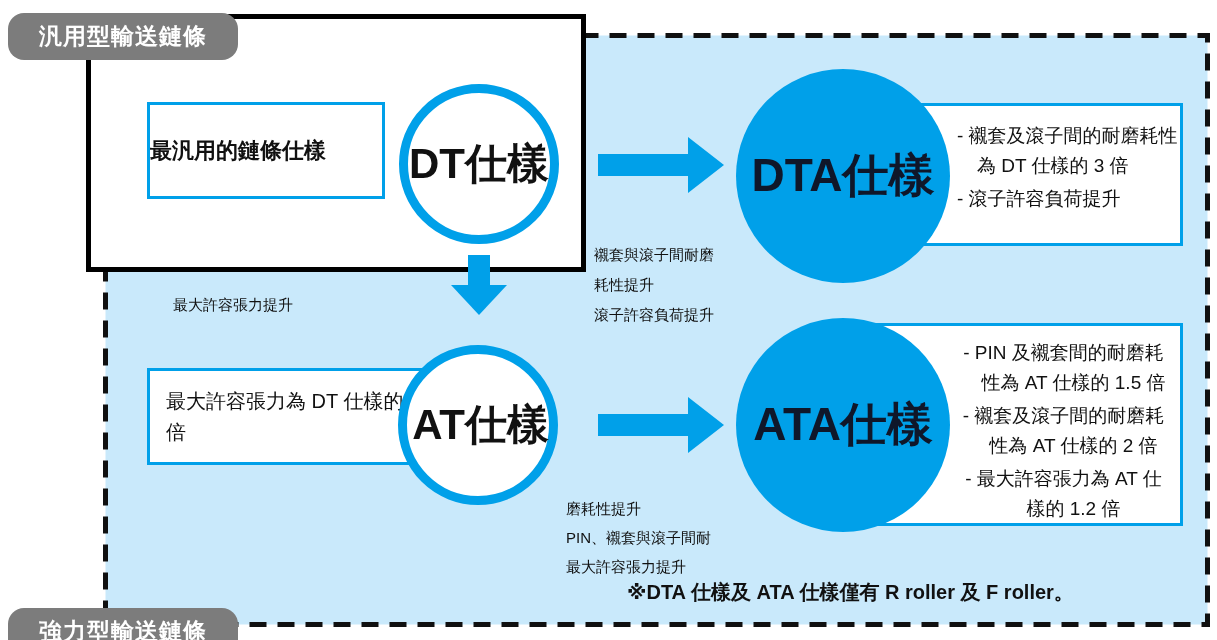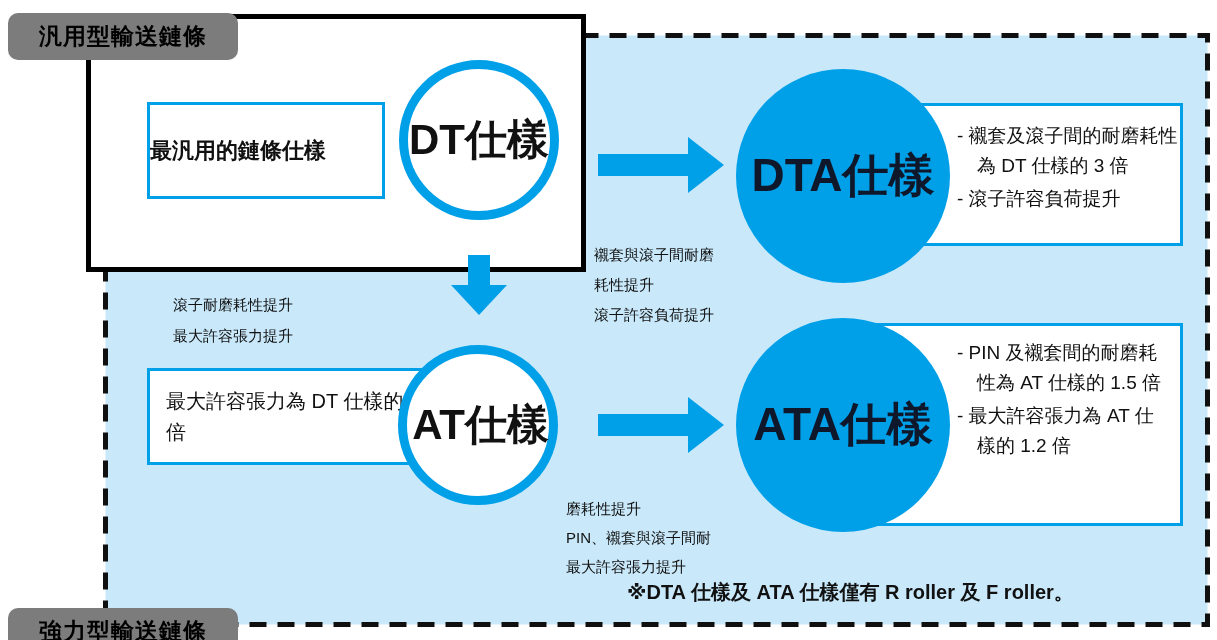--- a/index.html
+++ b/index.html
@@ -42,22 +42,22 @@
     background: #fff;
     border: 5px solid #000;
     z-index: 2;
   }
   
   .badge {
     position: absolute;
     left: 8px;
     width: 230px; height: 47px;
     background: var(--badge-gray, #7C7C7C);
-    border-radius: 10px;
-    color: #000000;
+    border-radius: 16px;
+    color: #ffffff;
     font-size: 23px;
     font-weight: bold;
     display: flex;
     align-items: center;
     justify-content: center;
     z-index: 10;
     letter-spacing: 1px;
   }
   .badge-general { top: 13px; }
   .badge-heavy  { top: 608px; text-align: center; }
@@ -101,21 +101,21 @@
     font-weight: 800;
     color: #111;
   }
   .circle-solid {
     width: 214px; height: 214px;
     background: var(--accent, #00A0E9);
     color: #0f172a;
     font-size: 46px;
     font-weight: 800;
   }
-  .dt-circle  { left: 399px; top: 60px; }
+  .dt-circle  { left: 399px; top: 84px; }
   .at-circle  { left: 398px; top: 345px; justify-content: flex-end; }
   .dta-circle { left: 736px; top: 69px; }
   .ata-circle { left: 736px; top: 318px; }
   
   .info-box {
     position: absolute;
     background: #fff;
     border: 3px solid var(--accent, #00A0E9);
     z-index: 3;
     font-size: 19px;
@@ -123,20 +123,21 @@
   }
   .dta-box {
     left: 852px; top: 103px;
     width: 331px; height: 143px;
     padding: 15px 0 0 102px;
   }
   .ata-box {
     left: 852px; top: 323px;
     width: 331px; height: 203px;
     padding: 12px 10px 0 102px;
+    text-align: center;
   }
   .bullet {
     padding-left: 1.05em;
     text-indent: -1.05em;
     margin-bottom: 3px;
   }
   
   .arrow { position: absolute; z-index: 5; }
   .arrow-right { width: 126px; height: 56px; }
   .arrow-right .shaft {
@@ -228,21 +229,20 @@
   </div>
   <div class="circle circle-solid dta-circle">
     <span>DTA仕樣</span>
   </div>
 
   <div class="arrow arrow-down arrow-dt-at">
     <div class="shaft"></div>
     <div class="head"></div>
   </div>
   <div class="note note-dt-at">
-    <div>滾子耐磨耗性提升</div>
     <div>最大許容張力提升</div>
   </div>
 
   <div class="desc-box at-desc">
     <span>最大許容張力為 DT 仕樣的 2 倍</span>
   </div>
   <div class="circle circle-outline at-circle">
     <span>AT仕樣</span>
   </div>
 
@@ -251,20 +251,21 @@
     <div class="head"></div>
   </div>
   <div class="note note-at-ata">
     <div>磨耗性提升</div>
     <div>PIN、襯套與滾子間耐</div>
     <div>最大許容張力提升</div>
   </div>
 
   <div class="info-box ata-box">
     <div class="bullet">- PIN 及襯套間的耐磨耗性為 AT 仕樣的 1.5 倍</div>
+    <div class="bullet">- 襯套及滾子間的耐磨耗性為 AT 仕樣的 2 倍</div>
     <div class="bullet">- 最大許容張力為 AT 仕樣的 1.2 倍</div>
   </div>
   <div class="circle circle-solid ata-circle">
     <span>ATA仕樣</span>
   </div>
 
   <div class="footnote">※DTA 仕樣及 ATA 仕樣僅有 R roller 及 F roller。</div>
 
 </div>
 

